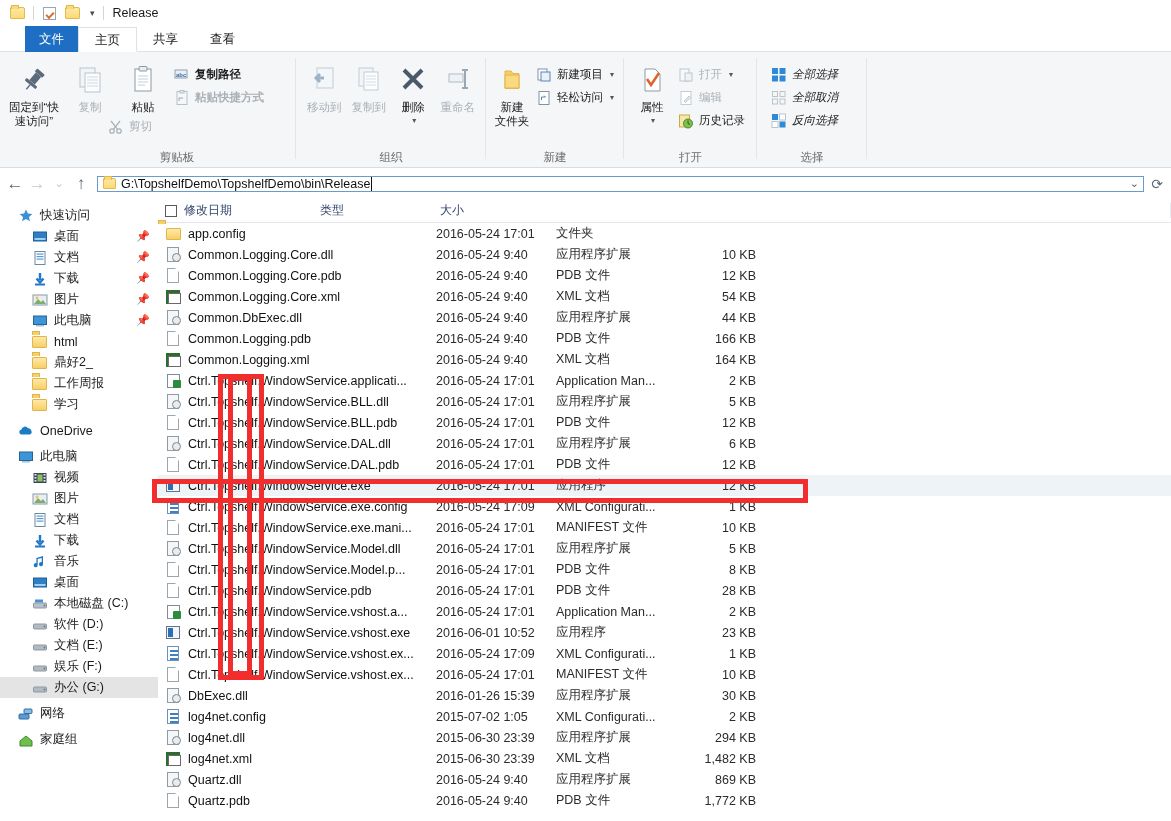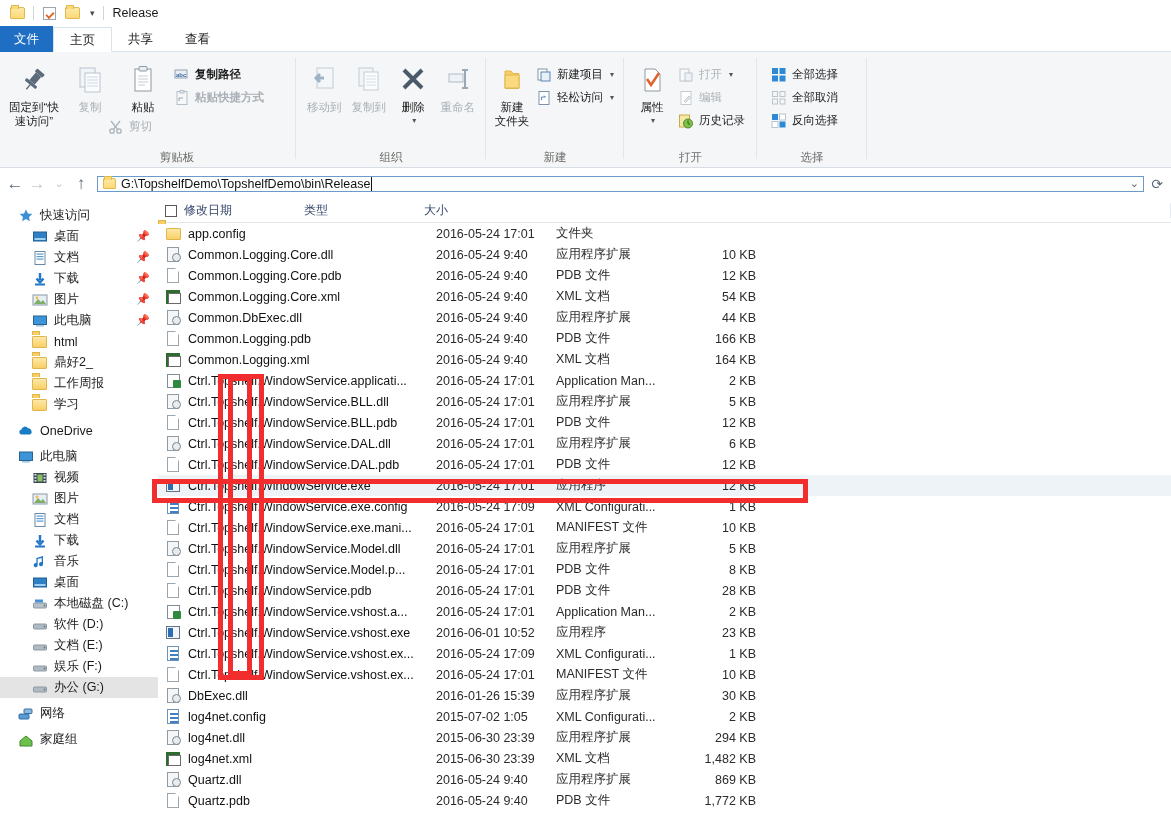--- a/index.html
+++ b/index.html
@@ -34,21 +34,21 @@
     width:13px; height:13px; border:1px solid #9aa7b0; background:#fff; position:relative;
   }
   .qat-check:after{
     content:""; position:absolute; left:2px; top:4px; width:6px; height:3px;
     border-left:2px solid #e06a2a; border-bottom:2px solid #e06a2a; transform:rotate(-45deg);
   }
   .qat-caret { font-size:9px; color:#4a4a4a; margin:0 5px; }
   .title-text { margin-left: 6px; font-size: 12.5px; color:#1a1a1a; }
 
   
-  .tabbar { height: 26px; display:flex; align-items:flex-end; background:#fff; position:relative; }
+  .tabbar { height: 26px; display:flex; align-items:flex-end; background:#fff; position:relative;padding-left:25px; }
   .tabbar:after{
     content:""; position:absolute; left:0; right:0; bottom:0; height:1px; background:#d9e3ec;
   }
   .tab {
     height: 25px; line-height: 25px; padding: 0 16px; font-size: 12.5px; color:#1b1b1b;
     position:relative; z-index:2; cursor:default;
   }
   .tab.file {
     background:#1e6fc4; color:#fff; padding:0 14px; height:26px; line-height:26px;
   }
@@ -117,21 +117,21 @@
 
   .listpane { flex:1; position:relative; overflow:hidden; background:#fff; }
   .colhead {
     height:24px; display:flex; align-items:center; border-bottom:1px solid #e4e8ec;
     font-size:12px; color:#33456b; position:relative;
   }
   .colhead .ck { width:26px; display:flex; justify-content:center; }
   .ck-box { width:12px;height:12px;border:1px solid #5a5a5a;background:#fff; }
   .colhead .c-name { width:252px; position:relative; }
   .colhead .c-date { width:120px; }
-  .colhead .c-type { width:120px; }
+  .colhead .c-type { width:120px;margin-left:16px; }
   .colhead .c-size { width:80px; }
   .colhead .sep { position:absolute; top:4px; bottom:4px; width:1px; background:#e6eaee; }
   .sortmark { position:absolute; left:104px; top:-3px; font-size:10px; color:#7f8c99; }
 
   .rows { position:relative; }
   .frow { height:21px; display:flex; align-items:center; font-size:12.5px; color:#111; white-space:nowrap; cursor:default; }
   .frow .f-icon { width:30px; display:flex; justify-content:center; align-items:center; }
   .frow .f-name { width:248px; overflow:hidden; text-overflow:ellipsis; }
   .frow .f-date { width:120px; color:#2b2b2b; }
   .frow .f-type { width:122px; color:#2b2b2b; overflow:hidden; text-overflow:ellipsis; }
@@ -415,21 +415,21 @@
             </span>
             <span>历史记录</span>
           </div>
         </div>
       </div>
       <div class="rglabel">打开</div>
       <div class="rsep"></div>
     </div>
 
     <div class="rgroup" style="width:110px;">
-      <div class="rgbody" style="padding-left:10px;">
+      <div class="rgbody" style="padding-left:10px;font-style:italic;">
         <div class="smallcol">
           <div class="smallbtn">
             <span class="smallicon">
               <svg width="16" height="16" viewBox="0 0 16 16">
                 <rect x="1" y="1" width="6" height="6" fill="#2e8ad6"></rect>
                   <rect x="8.5" y="1" width="6" height="6" fill="#2e8ad6"></rect>
                 <rect x="1" y="8.5" width="6" height="6" fill="#2e8ad6"></rect>
                   <rect x="8.5" y="8.5" width="6" height="6" fill="#2e8ad6"></rect>
               </svg>
             </span>

